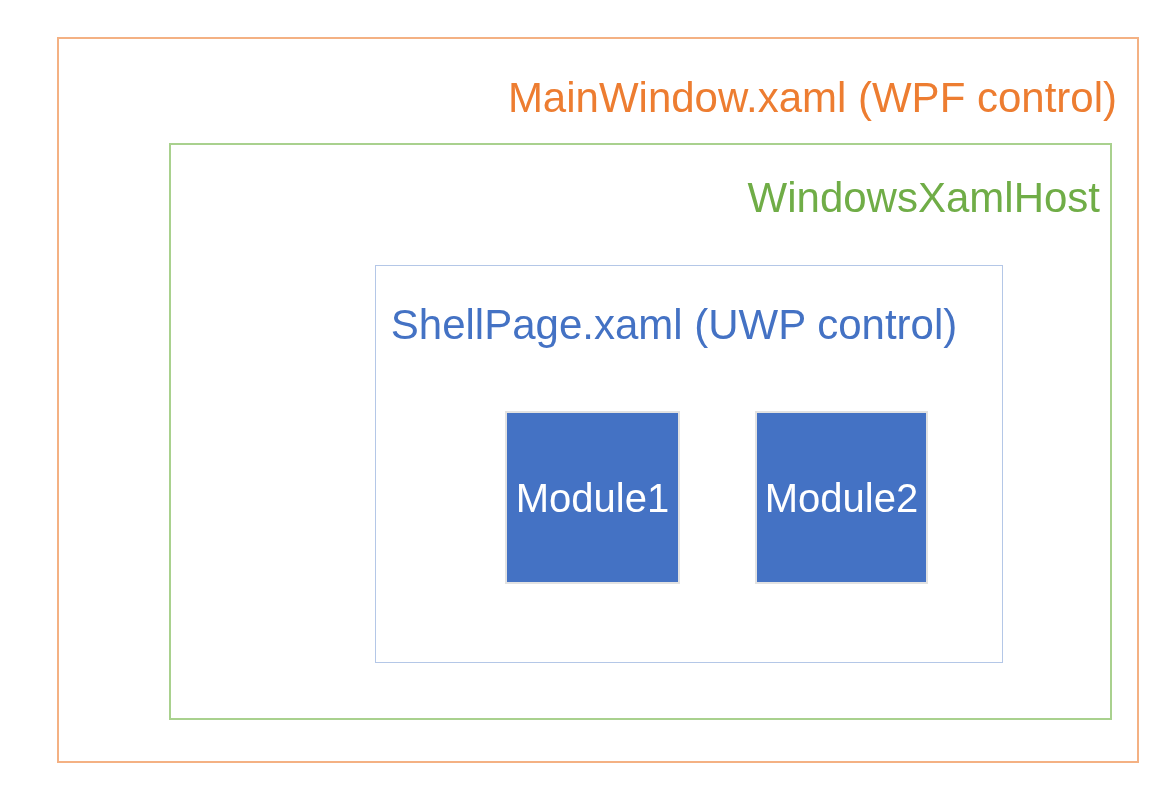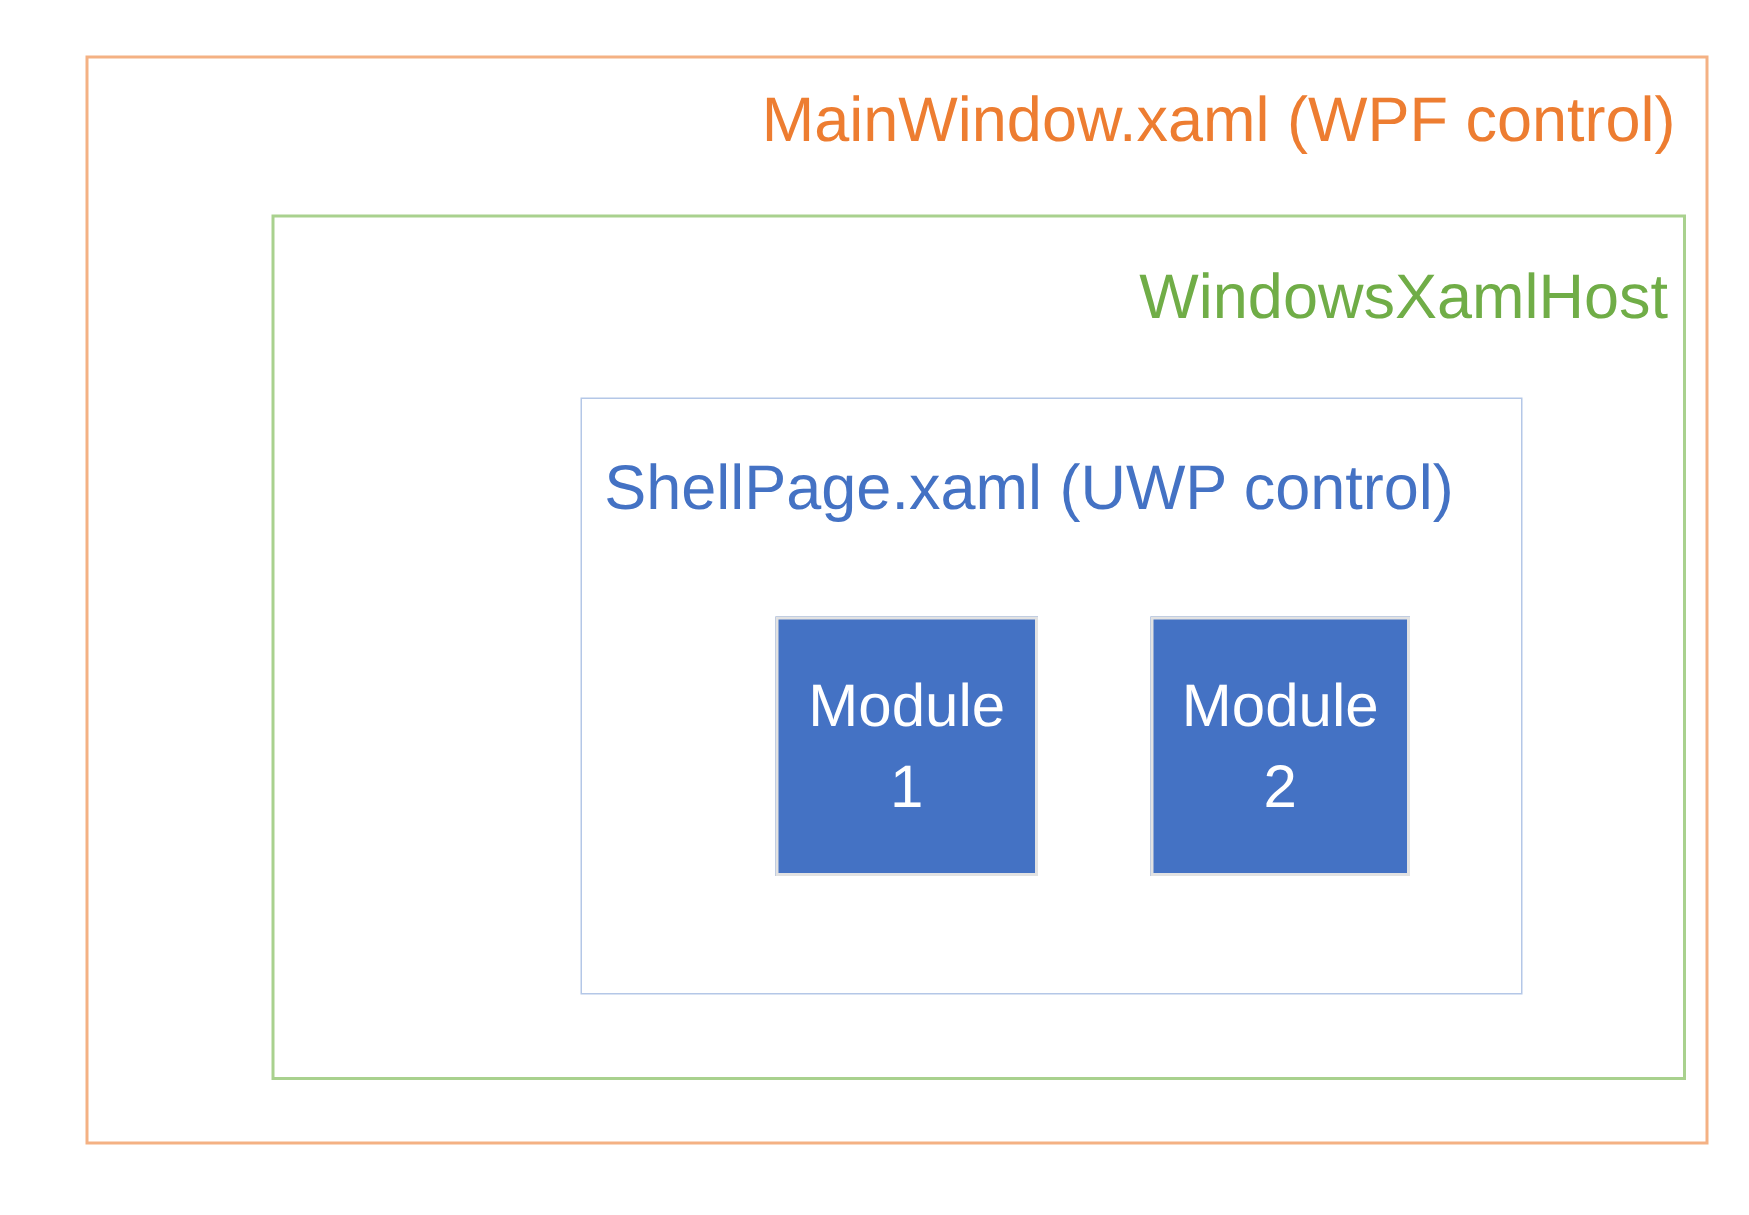--- a/index.html
+++ b/index.html
@@ -22,37 +22,36 @@
   }
   .box-mainwindow {
     left: 57px; top: 37px;
     width: 1082px; height: 726px;
     border: 2px solid var(--mainwindow-border, #F4B183);
   }
   .box-xamlhost {
     left: 110px; top: 104px;          
     width: 943px; height: 577px;
     border: 2px solid var(--xamlhost-border, #A9D18E);
-    margin-left: 12px;
   }
   .box-shellpage {
     left: 204px; top: 120px;          
     width: 628px; height: 398px;
     border: 1px solid var(--shellpage-border, #B4C7E7);
     padding-left: 29px;
   }
   .label {
     position: absolute;
     white-space: nowrap;
     font-size: 42px;
     line-height: 1.1;
     letter-spacing: 0;
   }
   .label-mainwindow {
-    top: 18px; right: 20px;
+    top: 36px; right: 20px;
     color: var(--mainwindow-text, #ED7D31);
   }
   .label-xamlhost {
     top: 30px; right: 10px;
     color: var(--xamlhost-text, #70AD47);
   }
   .label-shellpage {
     top: 36px; left: 0; right: 0;
     text-align: center;
     padding-right: 30px;
@@ -62,21 +61,21 @@
     position: absolute;
     box-sizing: border-box;
     top: 145px;                        
     width: 175px; height: 173px;
     background: var(--module-fill, #4472C4);
     border: 2px solid var(--module-border, #E2E2E2);
     color: var(--module-text, #FFFFFF);
     font-size: 40px;
     line-height: 1.35;
     display: flex;
-    flex-direction: column;
+    flex-direction: row;
     align-items: center;
     justify-content: center;
     text-align: center;
   }
   .module-1 { left: 129px; }
   .module-2 { left: 379px; width: 173px; }
   .module .line { display: block; }
 </style>
 </head>
 <body>

